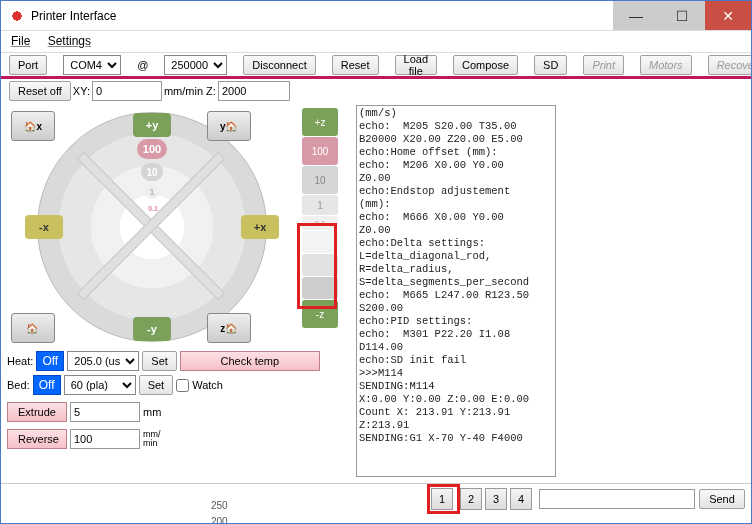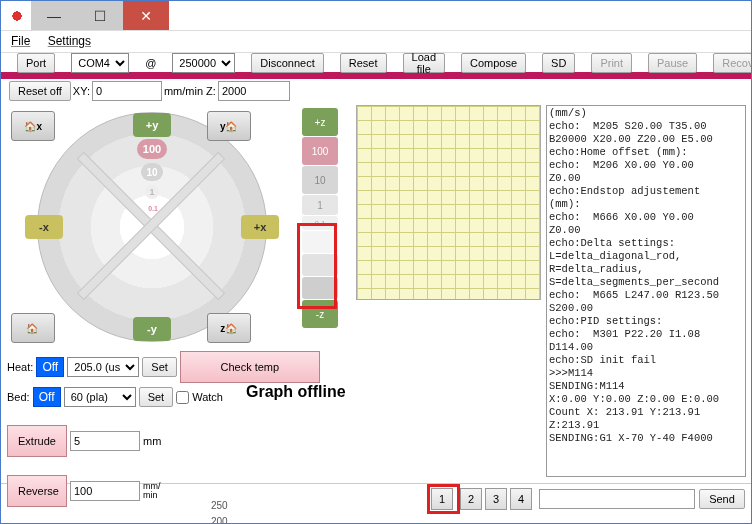--- a/index.html
+++ b/index.html
@@ -6,52 +6,53 @@
 body { font-family: "Segoe UI", Tahoma, sans-serif; font-size: 11px; background: #fff; width: 752px; height: 524px; overflow: hidden; border: 1px solid #4a7bc8; }
 .titlebar { height: 30px; background: #fff; display: flex; align-items: center; padding-left: 8px; border-bottom: 1px solid #ddd; }
 .titlebar .icon { width: 16px; height: 16px; background: radial-gradient(circle, #e03030 40%, #fff 42%); border-radius: 50%; margin-right: 6px; }
 .titlebar .title { flex: 1; font-size: 12px; }
 .winbtns { display: flex; height: 100%; }
 .winbtn { width: 46px; display: flex; align-items: center; justify-content: center; font-size: 14px; }
 .winbtn.min, .winbtn.max { background: #ccc; color: #333; }
 .winbtn.close { background: #c94f44; color: #fff; }
 .menubar { height: 22px; padding: 3px 10px; font-size: 12px; border-bottom: 1px solid #ddd; }
 .menubar span { margin-right: 14px; text-decoration: underline; text-decoration-color: #888; }
-.toolbar { height: 26px; display: flex; align-items: center; padding: 2px 16px; gap: 16px; border-bottom: 7px solid #be185d; }
+.toolbar { height: 26px; display: flex; align-items: center; padding: 2px 8px; gap: 16px; border-bottom: 3px solid #be185d; }
 .btn { background: linear-gradient(#f9f9f9,#e4e4e4); border: 1px solid #a0a0a0; border-radius: 2px; padding: 2px 8px; font-size: 11px; height: 20px; display: inline-flex; align-items: center; justify-content: center; }
-.btn.dis { color: #9a9a9a; }
+.btn.dis { color: #9a9a9a; font-style: italic; }
 .combo { border: 1px solid #888; height: 20px; background: #fff; font-size: 11px; padding: 0 2px; }
 .row2 { height: 24px; display: flex; align-items: center; padding: 2px 8px; gap: 2px; }
 .input { border: 1px solid #999; height: 20px; background: #fff; padding: 0 3px; font-size: 11px; }
 .main { display: flex; height: 380px; }
 .leftpanel { width: 355px; padding: 4px 6px; position: relative; }
 .jogarea { position: relative; width: 340px; height: 240px; }
 .corner { position: absolute; width: 44px; height: 30px; background: linear-gradient(#eee,#ccc); border: 1px solid #888; border-radius: 3px; display: flex; align-items: center; justify-content: center; font-weight: bold; font-size: 10px; }
 .ring { position: absolute; border-radius: 50%; }
 .arrow { position: absolute; display: flex; align-items: center; justify-content: center; font-weight: bold; font-size: 11px; color: #333; }
 .zcol { position: absolute; right: 4px; top: 0; width: 46px; height: 240px; }
 .ztile { width: 36px; height: 28px; margin: 1px auto; display: flex; align-items: center; justify-content: center; border-radius: 3px; font-size: 10px; color: #fff; }
 .redbox { position: absolute; border: 3px solid #e02020; }
 .heatrow { display: flex; align-items: center; margin-top: 4px; gap: 3px; font-size: 11px; }
 .onbtn { background: #0066ff; color: #fff; border: 1px solid #004bcc; width: 28px; height: 20px; display: inline-flex; align-items: center; justify-content: center; font-size: 12px; }
-.pinkbtn { background: linear-gradient(#fde0e4,#f5c0c8); border: 1px solid #bb8088; height: 32px; padding: 0 10px; font-size: 11px; }
-.extr { display: flex; gap: 3px; margin-top: 18px; align-items: center; }
+.pinkbtn { background: linear-gradient(#fde0e4,#f5c0c8); border: 1px solid #bb8088; height: 20px; padding: 0 10px; font-size: 11px; }
+.extr { display: flex; gap: 3px; margin-top: 7px; align-items: center; }
 .midpanel { width: 190px; position: relative; }
 .plotgrid { width: 185px; height: 195px; border: 1px solid #aaa; background-color: #f8f8cc; background-image: linear-gradient(#d0d080 1px, transparent 1px), linear-gradient(90deg, #d0d080 1px, transparent 1px); background-size: 14px 14px; margin-top: 2px; }
 .graphoff { position: absolute; top: 280px; left: -110px; font-size: 16px; font-weight: bold; width: 300px; }
 .console { width: 200px; border: 1px solid #999; margin: 2px 4px 0 0; height: 372px; overflow: hidden; padding: 1px 2px; font-size: 10.5px; line-height: 13px; font-family: Tahoma, sans-serif; color: #222; }
 .bottombar { height: 30px; display: flex; align-items: center; padding: 2px 6px; border-top: 1px solid #ccc; }
 .pagebtn { width: 22px; height: 22px; border: 1px solid #999; margin-right: 3px; background: linear-gradient(#f4f4f4,#ddd); display: inline-flex; align-items: center; justify-content: center; font-size: 11px; }
 .scale { position: absolute; left: 210px; top: 395px; font-size: 10px; color: #555; line-height: 16px; }
 </style>
 </head>
 <body>
 
 <div class="titlebar">
   <div class="icon"></div>
+  <div class="title">Printer Interface</div>
   <div class="winbtns">
     <div class="winbtn min">—</div>
     <div class="winbtn max">☐</div>
     <div class="winbtn close">✕</div>
   </div>
 </div>
 
 <div class="menubar">
   <span>File</span>
   <span>Settings</span>
@@ -61,21 +62,21 @@
   <button class="btn" style="width:58px">Port</button>
   <select class="combo" style="width:60px"><option>COM4</option></select>
   <span>@</span>
   <select class="combo" style="width:70px"><option>250000</option></select>
   <button class="btn">Disconnect</button>
   <button class="btn">Reset</button>
   <button class="btn">Load file</button>
   <button class="btn">Compose</button>
   <button class="btn">SD</button>
   <button class="btn dis">Print</button>
-  <button class="btn dis">Pause</button>
+  <button class="btn dis">Motors</button>
   <button class="btn dis">Recover</button>
 </div>
 
 <div class="row2">
   <button class="btn">Reset off</button>
   <span>XY:</span>
   <input class="input" style="width: 70px;" value="0">
   <span>mm/min Z:</span>
   <input class="input" style="width: 72px;" value="2000">
 </div>
@@ -155,24 +156,20 @@
       <span style="font-size:9px;line-height:9px;white-space:pre">mm/
 min</span>
     </div>
     <div class="scale">
       <div>250</div>
       <div>200</div>
 
     </div>
   </div>
 
-  <div class="midpanel">
-    <div class="plotgrid"></div>
-    <div class="graphoff">Graph offline</div>
-  </div>
 
   <div class="console">
       <pre style="font-family:Liberation Mono, monospace;white-space:pre-wrap">(mm/s)
 echo:  M205 S20.00 T35.00
 B20000 X20.00 Z20.00 E5.00
 echo:Home offset (mm):
 echo:  M206 X0.00 Y0.00
 Z0.00
 echo:Endstop adjustement
 (mm):

